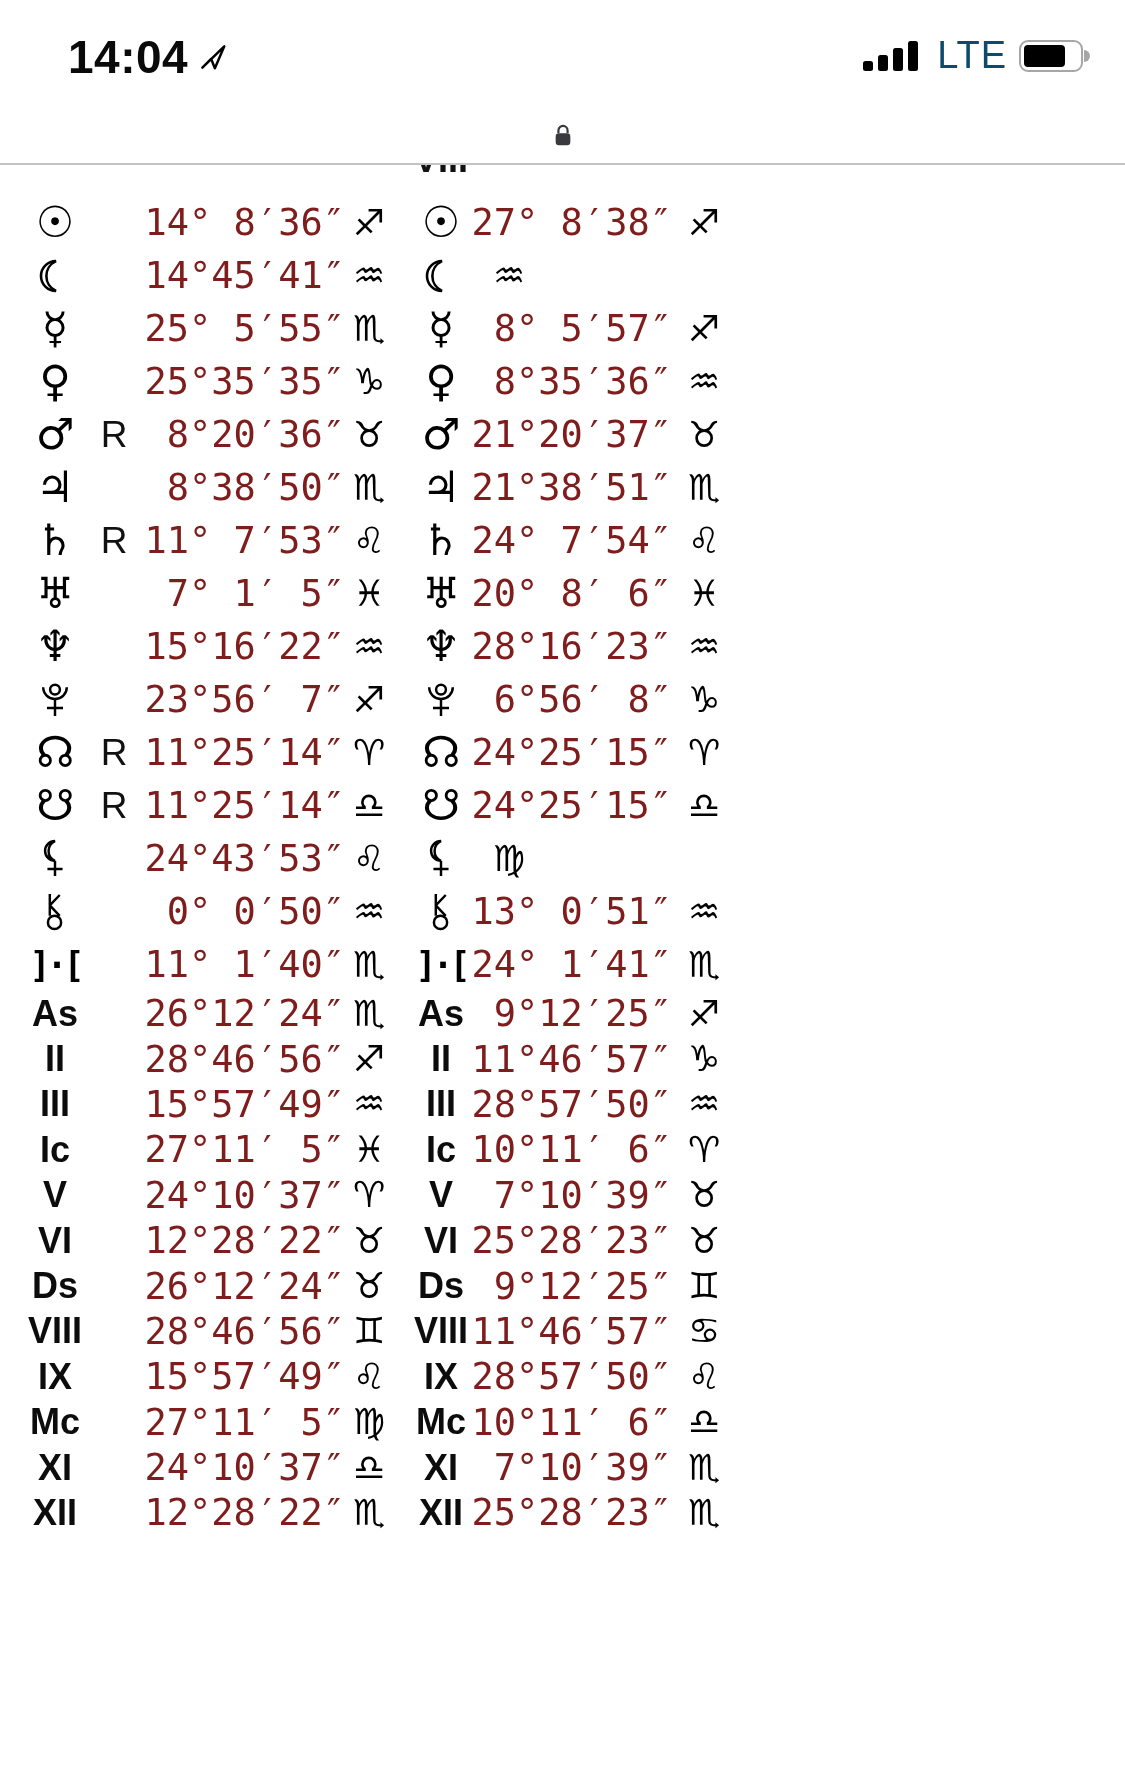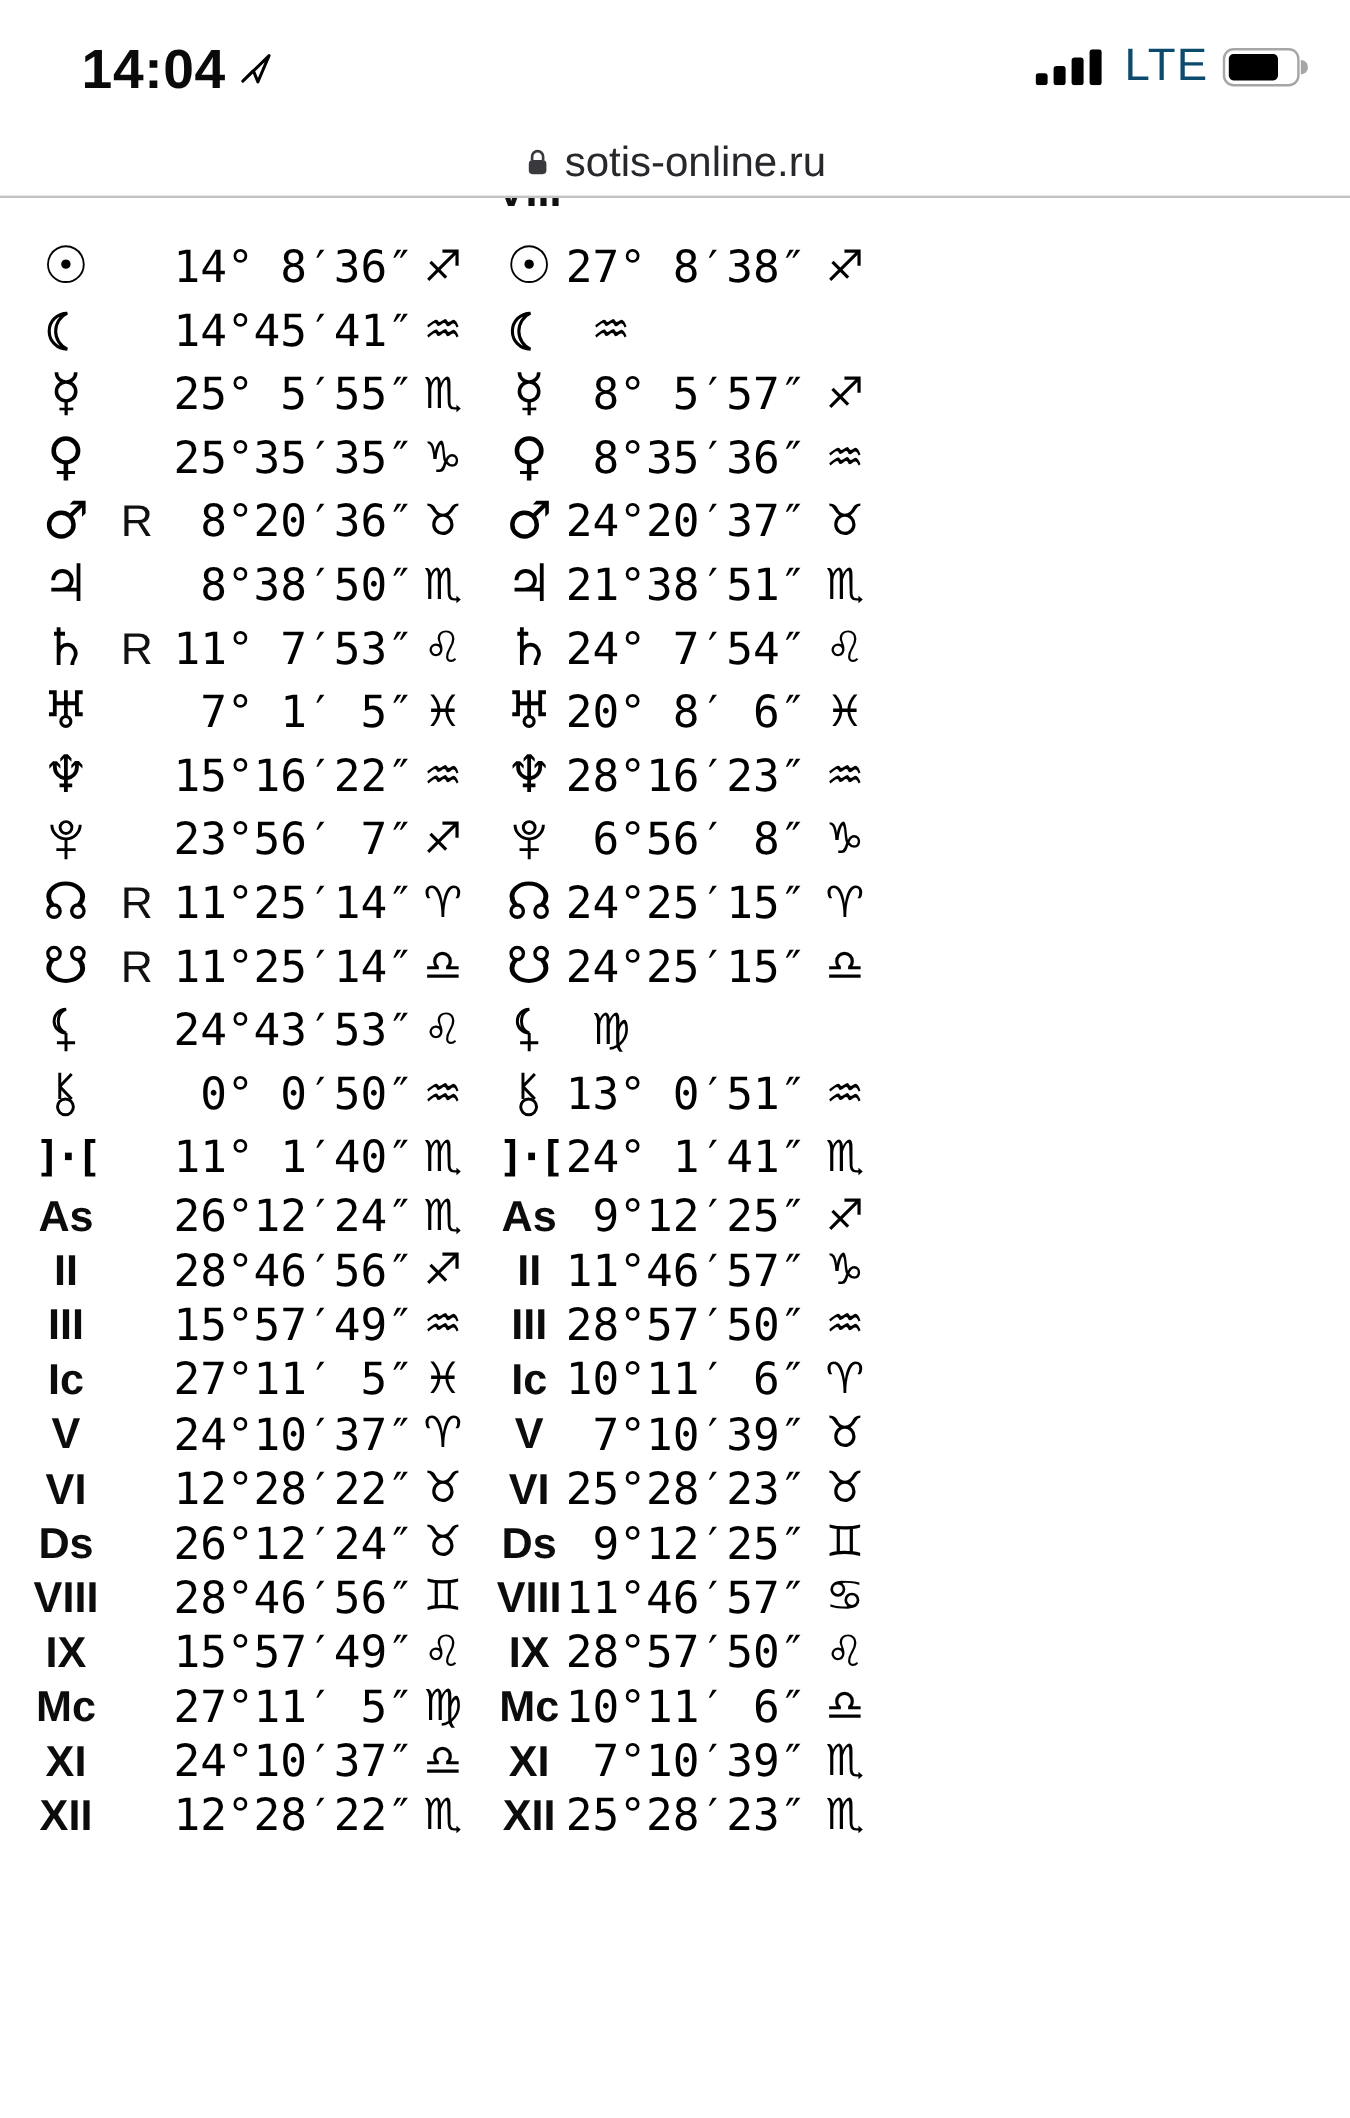--- a/index.html
+++ b/index.html
@@ -40,21 +40,21 @@
   .row.house{height:45.4px;}
   .cell{display:flex;align-items:center;justify-content:center;height:100%;}
   .l-glyph{width:70px;}  .l-retro{width:48px;} .l-pos{width:207px;} .l-sign{width:60px;}
   .r-glyph{width:72px;}  .r-pos{width:195px;}  .r-sign{width:70px;}
   .glyph-text{font-family:"DejaVu Sans",sans-serif;font-size:43px;line-height:1;color:#000;}
   .vertex-text{font-family:"DejaVu Sans Mono",monospace;font-weight:700;font-size:35px;
                letter-spacing:-4px;color:#000;}
   .house-label{font-family:"Liberation Sans",sans-serif;font-weight:600;font-size:36px;color:#0c0c0c;}
   .retro{font-family:"Liberation Sans",sans-serif;font-size:37px;color:#111;}
   .pos{font-family:"DejaVu Sans Mono",monospace;font-size:37px;white-space:pre;
-       justify-content:flex-end;color:#000000;}
+       justify-content:flex-end;color:#7f1d1d;}
   .sign{font-family:"DejaVu Sans",sans-serif;font-size:36px;justify-content:flex-start;color:#000;}
   .l-sign{padding-left:8px;box-sizing:border-box;}
   .r-sign{padding-left:16px;box-sizing:border-box;}
   .sign-glyph{line-height:1;}
   svg{display:block;}
 </style>
 </head>
 <body>
 
 <div class="status-bar">
@@ -83,21 +83,20 @@
   </div>
 </div>
 
 <div class="address-bar">
   <span>
     <svg viewBox="0 0 24 30" width="22" height="28">
       <path d="M7 12 V9 a5 5 0 0 1 10 0 V12" fill="none" stroke="#3a3a3e" stroke-width="2.4"></path>
       <rect x="4" y="12" width="16" height="13" rx="3.5" fill="#3a3a3e"></rect>
     </svg>
   </span>
-  <span class="url-text">sotis-online.ru</span>
 </div>
 <div class="top-divider"></div>
 
 <div class="clipped-row">
   <span>VIII</span>
 </div>
 
 <main>
   <div class="tables">
     <div class="etable left" id="left-table">
@@ -473,21 +472,21 @@
           </span>
           <span class="cell r-pos pos"><span> 8°35′36″</span></span>
           <span class="cell r-sign sign">
             <span class="sign-glyph">♒</span>
           </span>
         </div>
         <div class="row planet">
           <span class="cell r-glyph">
             <span class="glyph-text">♂</span>
           </span>
-          <span class="cell r-pos pos"><span>24°20′37″</span></span>
+          <span class="cell r-pos pos"><span>21°20′37″</span></span>
           <span class="cell r-sign sign">
             <span class="sign-glyph">♉</span>
           </span>
         </div>
         <div class="row planet">
           <span class="cell r-glyph">
             <span class="glyph-text">♃</span>
           </span>
           <span class="cell r-pos pos"><span>21°38′51″</span></span>
           <span class="cell r-sign sign">

